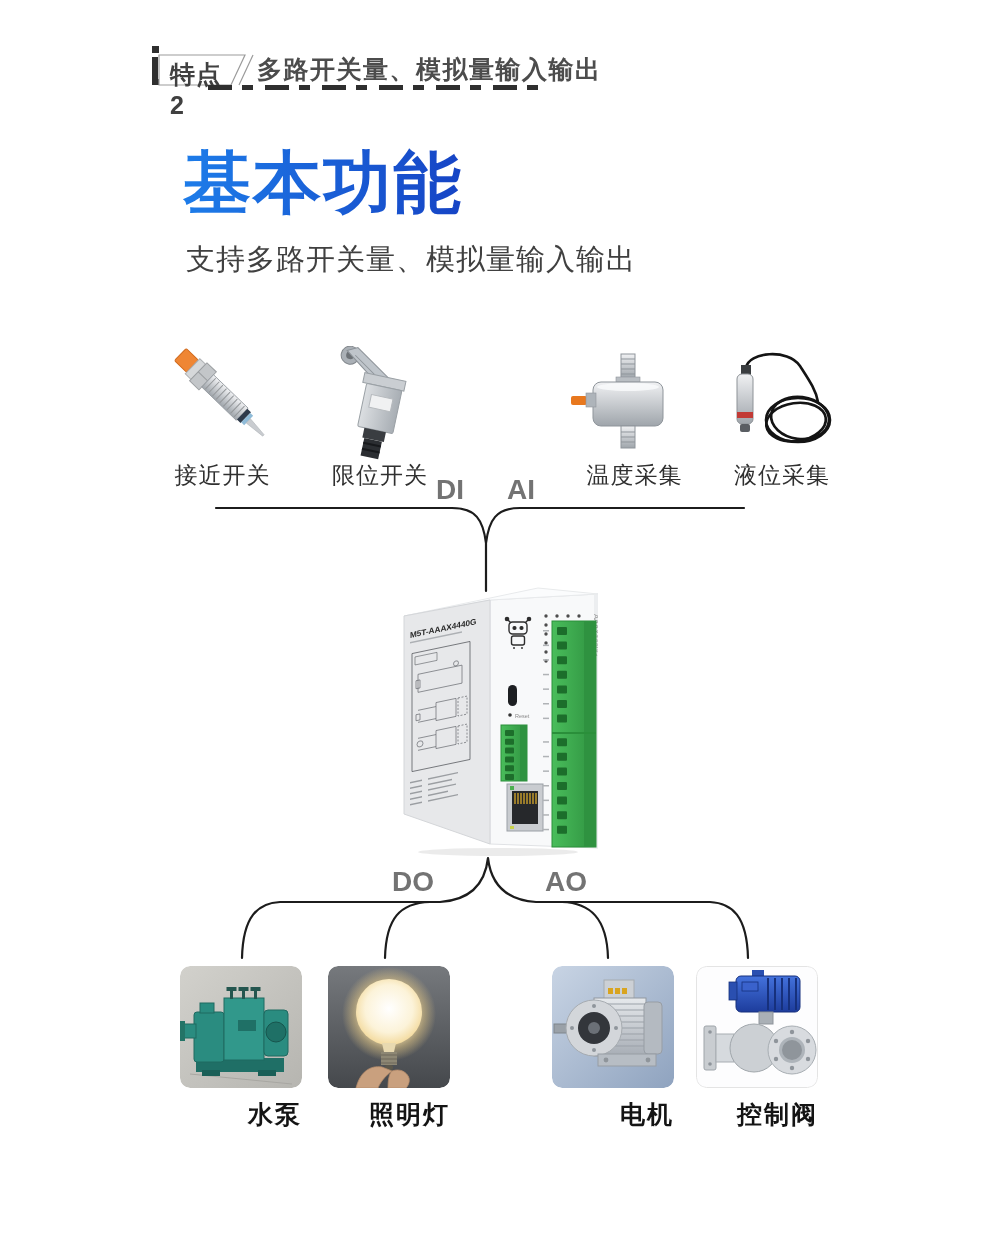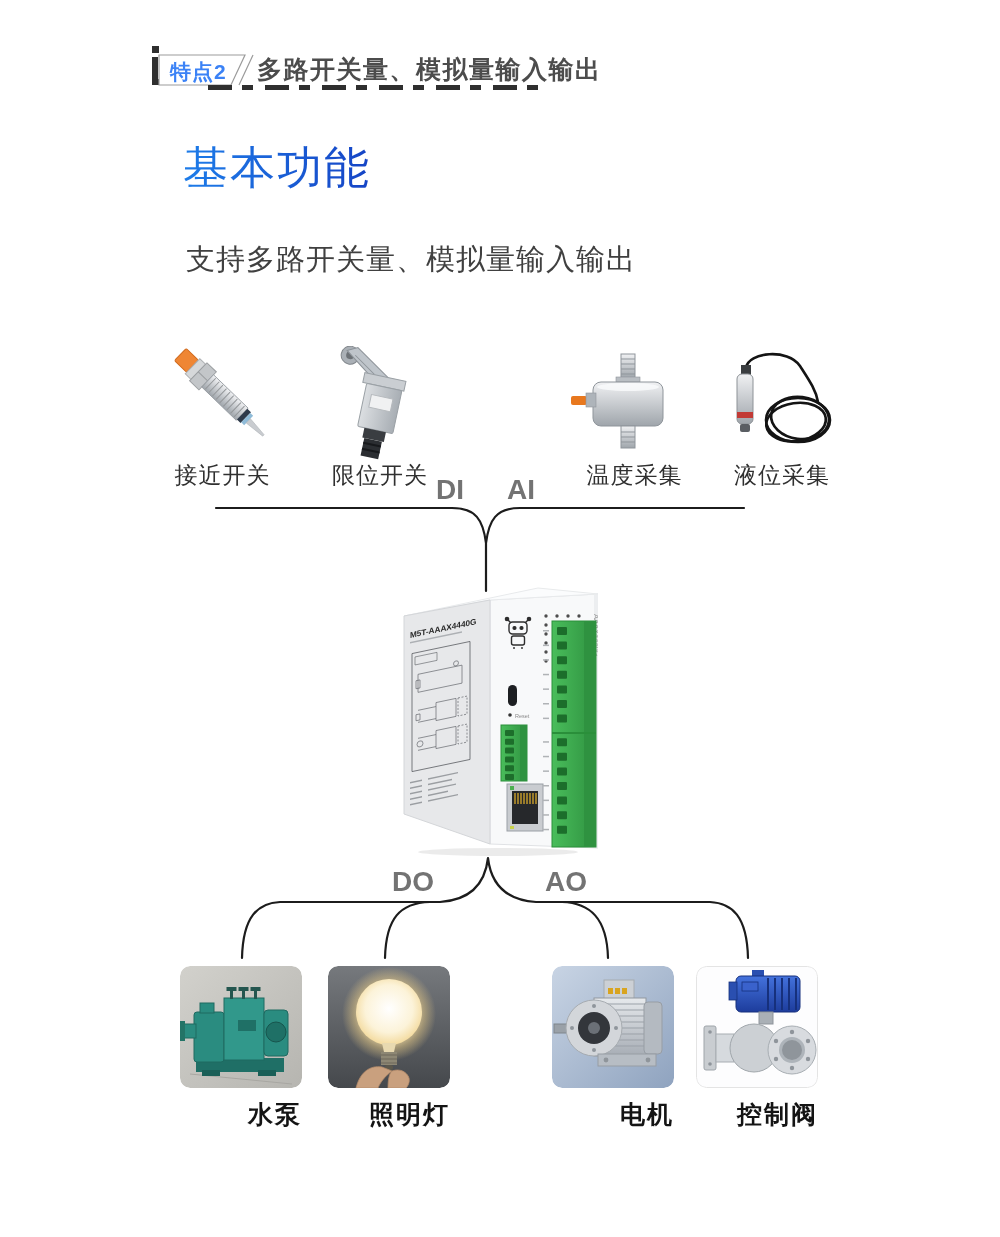--- a/index.html
+++ b/index.html
@@ -5,27 +5,27 @@
   html,body{margin:0;padding:0;background:#ffffff;}
   body{font-family:"Liberation Sans","DejaVu Sans",sans-serif;}
   .canvas{position:relative;width:1000px;height:1237px;background:#fff;overflow:hidden;}
   .abs{position:absolute;}
 
   
   .accent-sq{left:152px;top:46px;width:7px;height:7px;background:#2f2f2f;}
   .accent-bar{left:152px;top:57px;width:6px;height:28px;background:#2f2f2f;}
   .accent-foot{left:152px;top:79px;width:26px;height:6px;background:#2f2f2f;}
   .badge-svg{left:158px;top:52px;}
-  .badge-text{left:170px;top:58px;width:64px;font-size:21px;font-weight:600;color:#3b82f6;letter-spacing:1px;}
+  .badge-text{left:170px;top:58px;width:64px;font-size:25px;font-weight:600;color:#404040;letter-spacing:1px;}
   .feature-heading{left:257px;top:53px;font-size:25px;font-weight:700;color:#4c4c4c;letter-spacing:1.5px;}
   .dashes{left:208px;top:85px;width:338px;height:5px;
     background:repeating-linear-gradient(90deg,#2f2f2f 0 24px,transparent 24px 34px,#2f2f2f 34px 45px,transparent 45px 57px);}
 
   
-  .hero-title{left:183px;top:138px;font-size:45px;font-weight:400;letter-spacing:2px;
+  .hero-title{left:183px;top:138px;font-size:68px;font-weight:700;letter-spacing:2px;
     background:linear-gradient(90deg,#1d7ce9,#1644c5);-webkit-background-clip:text;background-clip:text;color:transparent;}
   .hero-sub{left:186px;top:240px;font-size:29px;font-weight:500;color:#404040;letter-spacing:1px;}
 
   
   .in-label{top:460px;font-size:23px;font-weight:500;color:#303030;text-align:center;letter-spacing:1px;}
   .io-tag{font-size:28px;font-weight:700;color:#737373;}
   .out-label{top:1098px;font-size:25px;font-weight:700;color:#141414;text-align:right;letter-spacing:2px;}
 
   .photo{border-radius:10px;overflow:hidden;}
   svg{display:block;}

